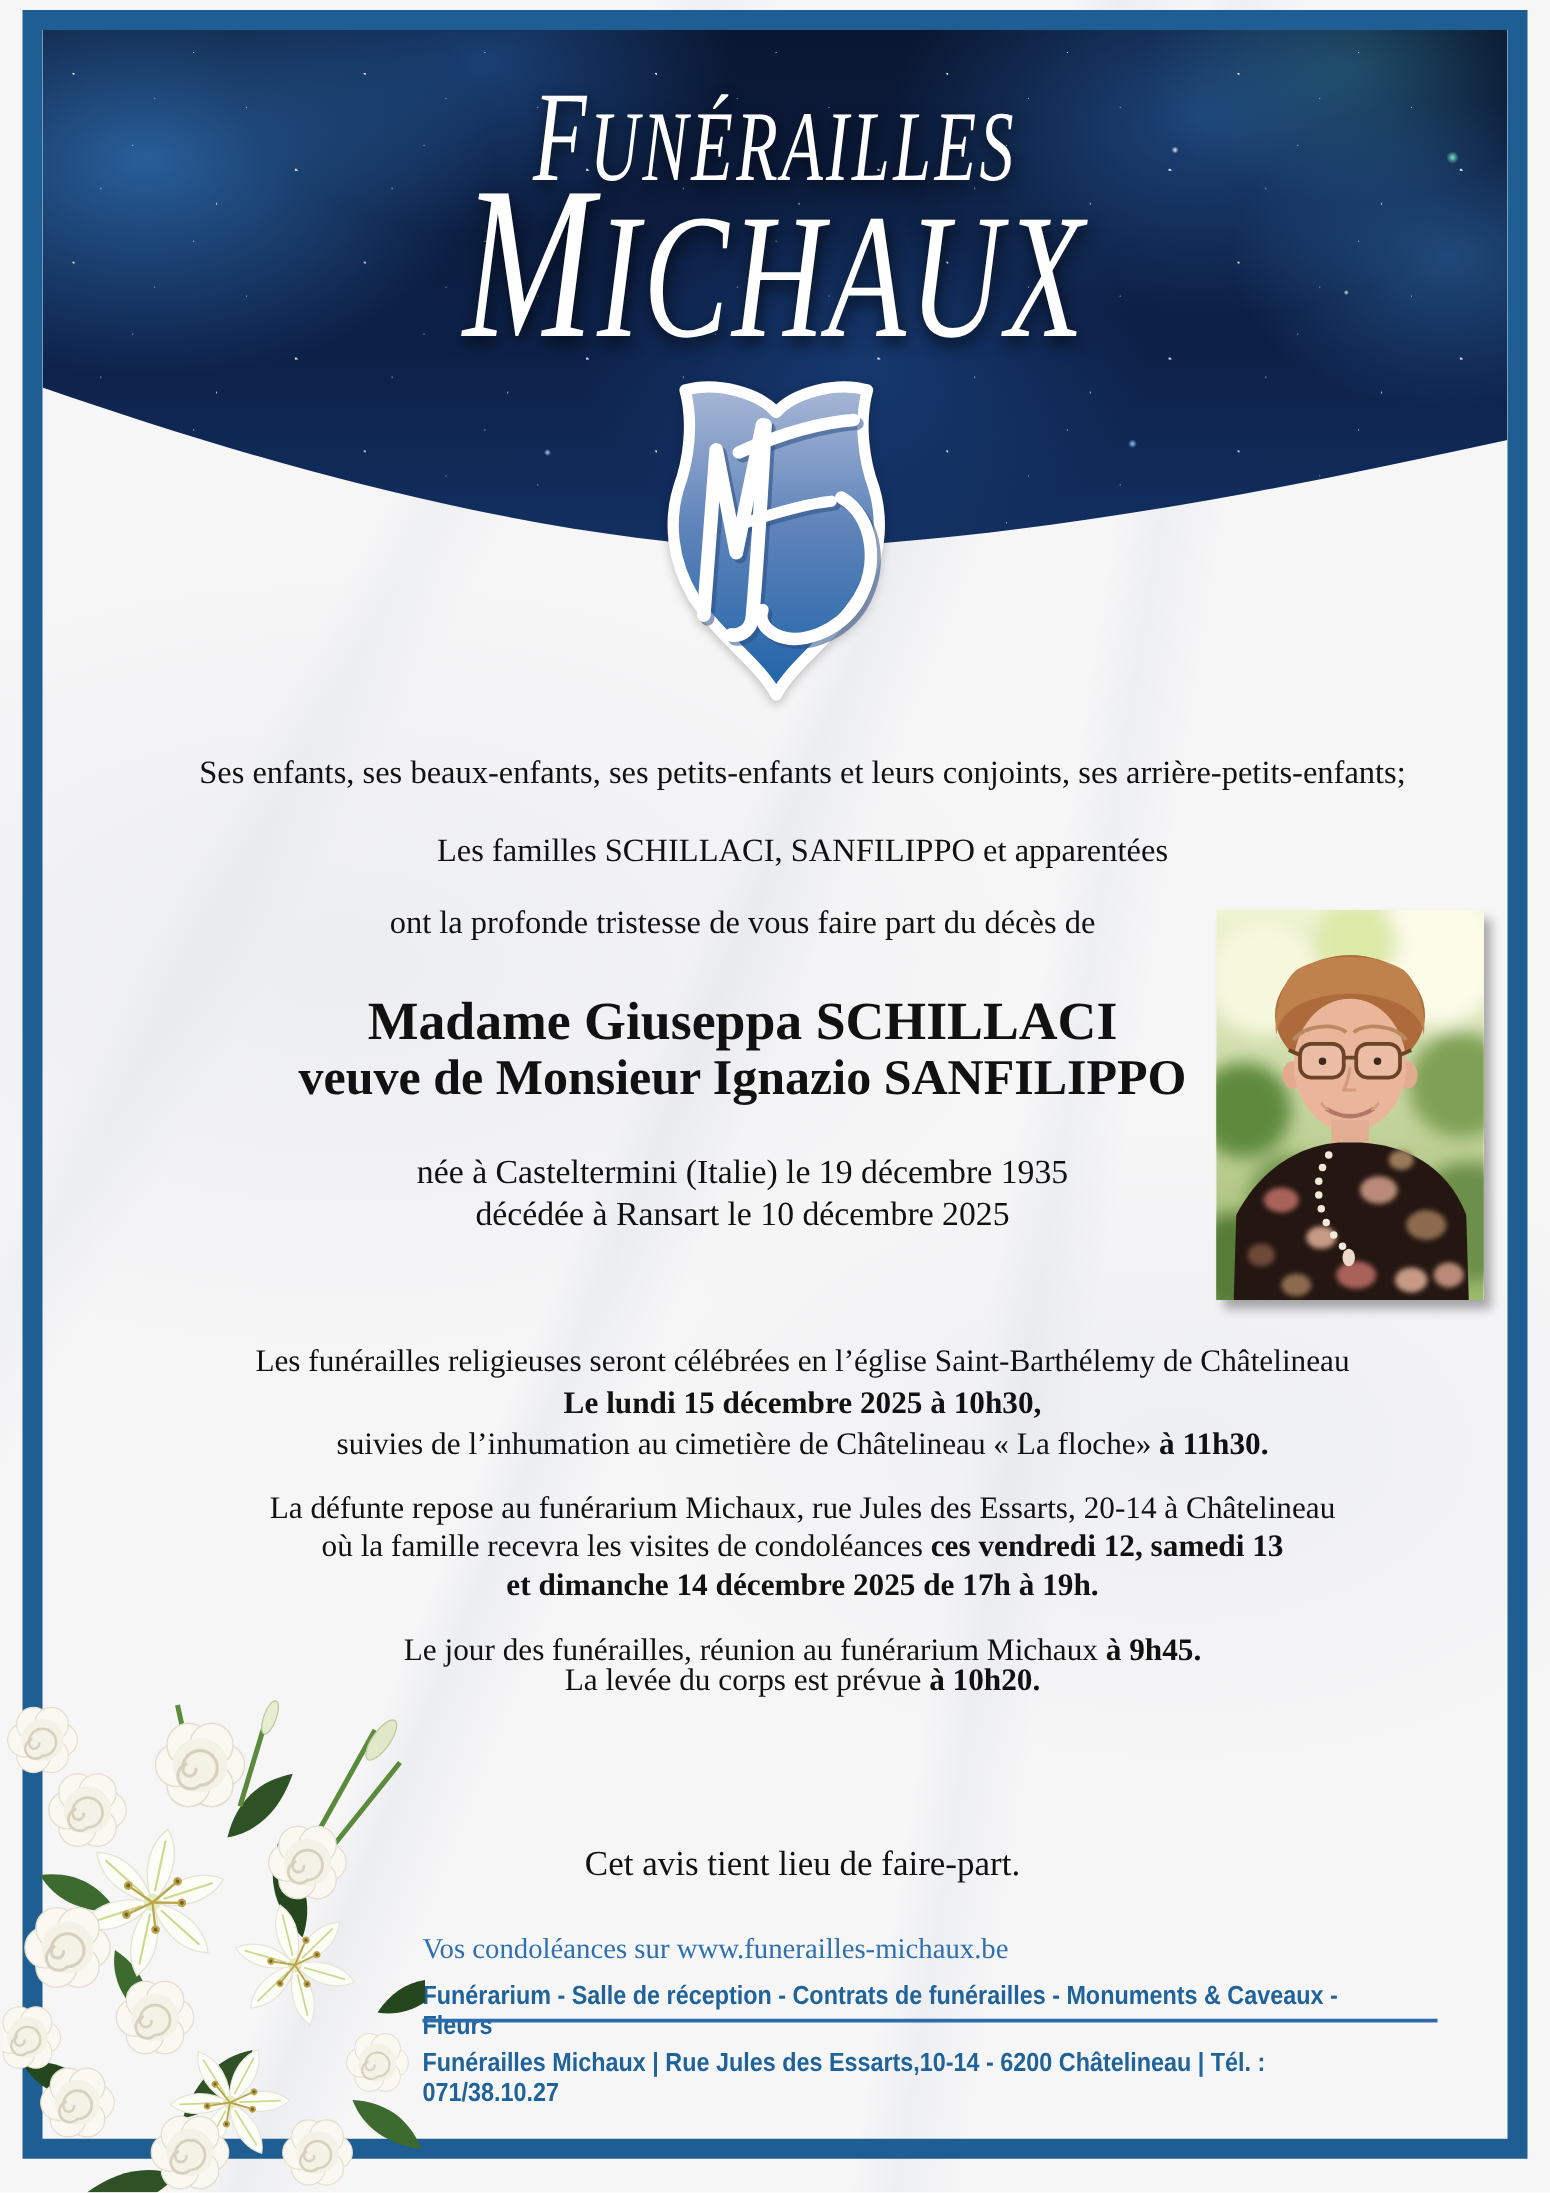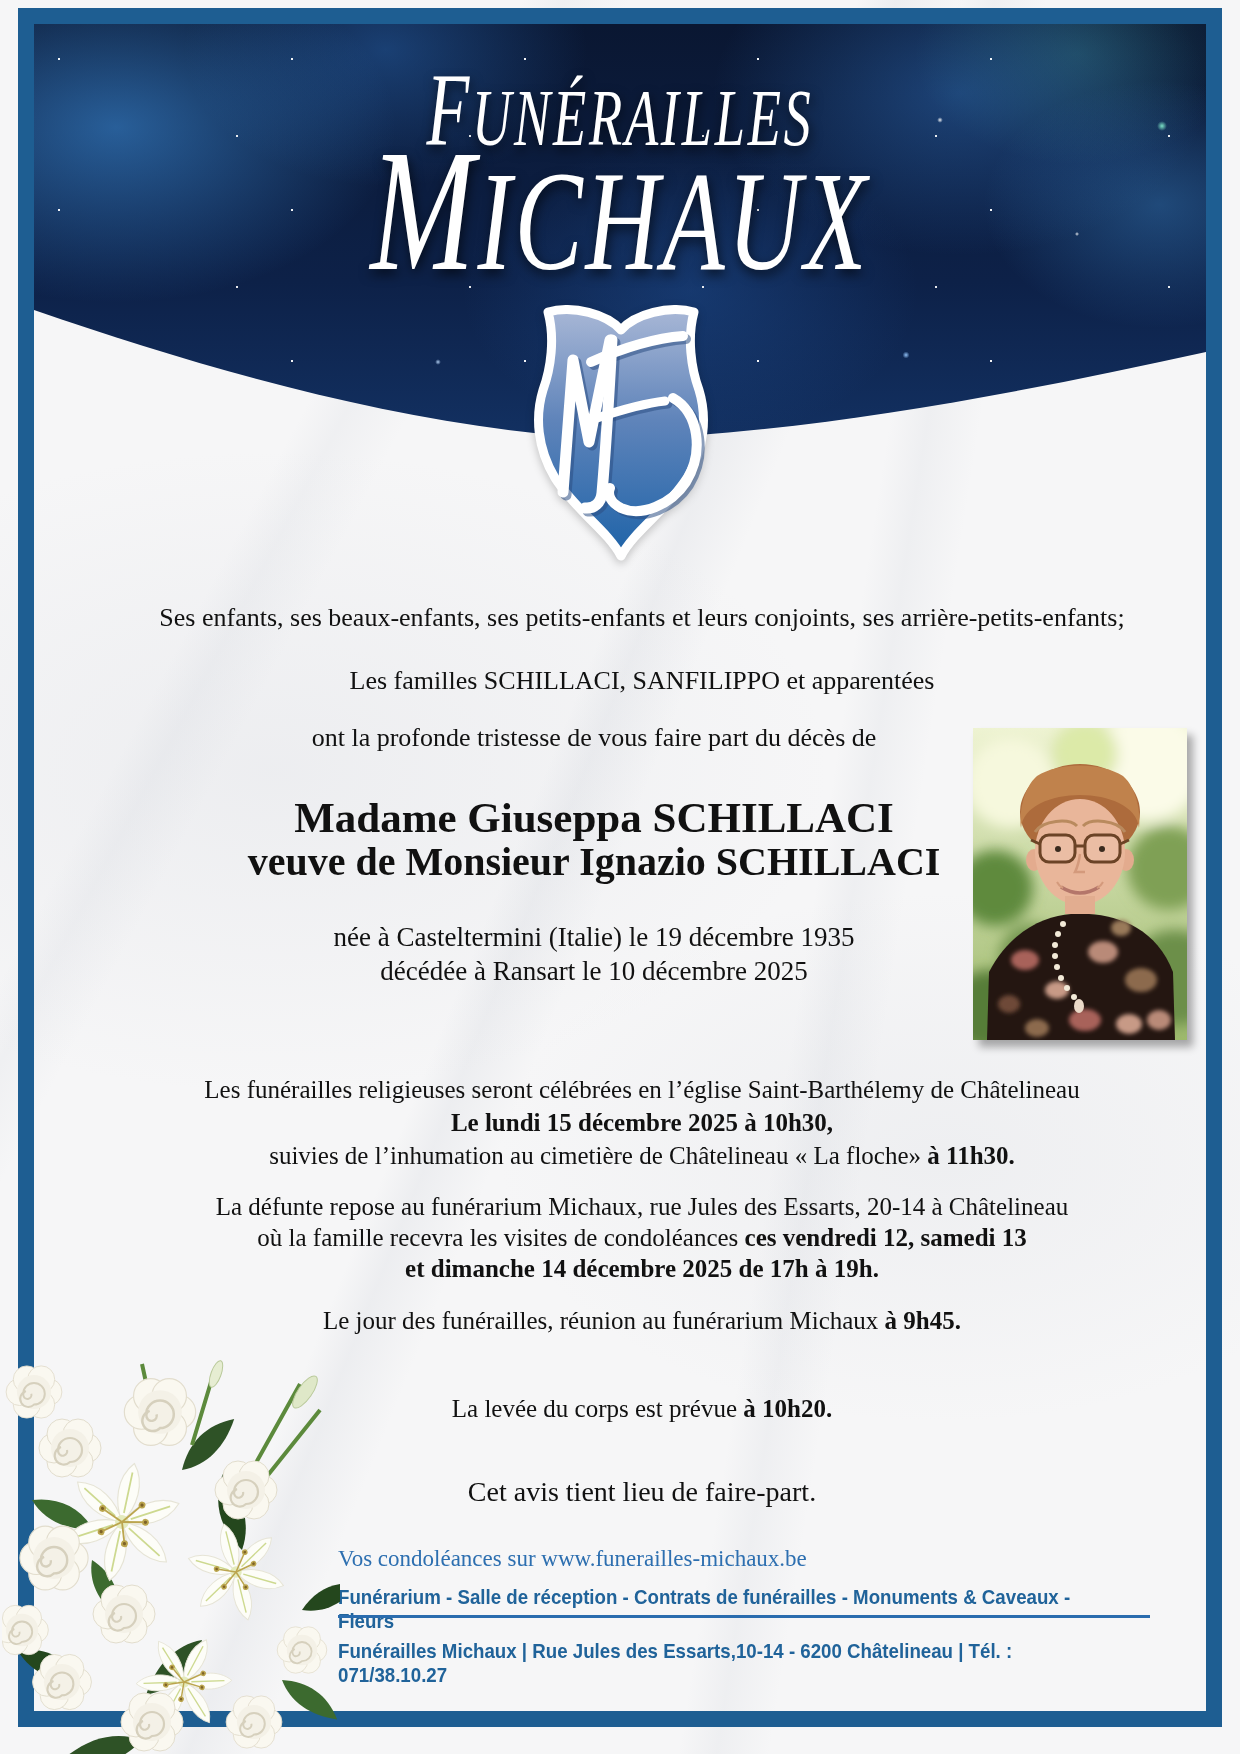--- a/index.html
+++ b/index.html
@@ -123,21 +123,21 @@
       <path d="M82,122 C112,112 132,107 150,105" stroke-width="9"></path>
       <path d="M158,102 C184,117 189,156 171,186 C156,209 126,221 106,212 C96,207 92,199 95,192" stroke-width="10"></path>
     </g>
   </svg>
 
   <div class="line t26" style="top:601px">Ses enfants, ses beaux-enfants, ses petits-enfants et leurs conjoints, ses arrière-petits-enfants;</div>
   <div class="line t26 narrow" style="top:721px">ont la profonde tristesse de vous faire part du décès de</div>
   <div class="line t26" style="top:664px">Les familles SCHILLACI, SANFILIPPO et apparentées</div>
 
   <div class="line name1 narrow" style="top:795px">Madame Giuseppa SCHILLACI</div>
-  <div class="line name2 narrow" style="top:841px">veuve de Monsieur Ignazio SCHILLACI</div>
+  <div class="line name2 narrow" style="top:841px">veuve de Monsieur Ignazio SANFILIPPO</div>
 
   <div class="group narrow" style="top:920px">
     <div class="t27">née à Casteltermini (Italie) le 19 décembre 1935</div>
     <div class="t27">décédée à Ransart le 10 décembre 2025</div>
   </div>
 
   <svg class="photo" width="214" height="312" viewBox="0 0 214 312">
     <defs>
       <filter id="blur6">
           <feGaussianBlur stdDeviation="7"></feGaussianBlur>
@@ -214,21 +214,21 @@
   </div>
 
   <div class="group" style="top:1191px">
     <div class="ln lh31">La défunte repose au funérarium Michaux, rue Jules des Essarts, 20-14 à Châtelineau</div>
     <div class="ln lh31"><span>où la famille recevra les visites de condoléances</span> <b>ces vendredi 12, samedi 13</b></div>
     <div class="ln lh31"><b>et dimanche 14 décembre 2025 de 17h à 19h.</b></div>
   </div>
 
   <div class="line ln" style="top:1304px"><span>Le jour des funérailles, réunion au funérarium Michaux</span> <b>à 9h45.</b></div>
 
-  <div class="line ln" style="top:1392px"><span>La levée du corps est prévue</span> <b>à 10h20.</b></div>
+  <div class="line ln" style="top:1328px"><span>La levée du corps est prévue</span> <b>à 10h20.</b></div>
 
   <div class="line italic" style="top:1475px">Cet avis tient lieu de faire-part.</div>
 
   <div class="footer-item condolences" style="top:1543px">Vos condoléances sur www.funerailles-michaux.be</div>
   <div class="footer-item services" style="top:1585px">Funérarium - Salle de réception - Contrats de funérailles - Monuments &amp; Caveaux  - Fleurs</div>
   <div class="footer-item footer-rule" style="top:1615px"></div>
   <div class="footer-item contact" style="top:1639px">Funérailles Michaux | Rue Jules des Essarts,10-14 - 6200 Châtelineau | Tél. : 071/38.10.27</div>
 
   <svg class="bouquet" width="338" height="404" viewBox="0 0 338 404">
     <defs>

